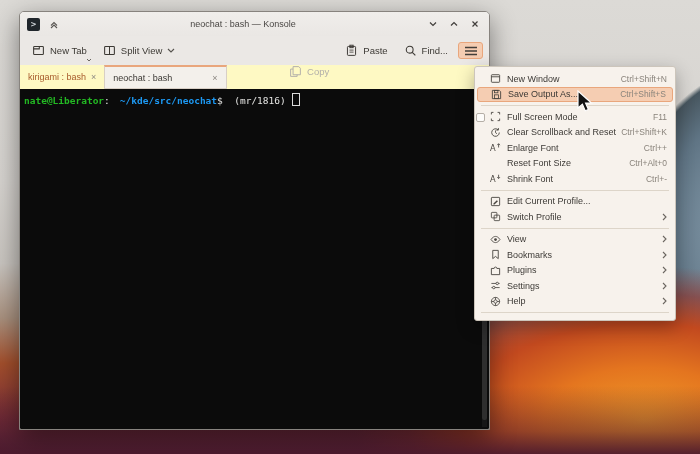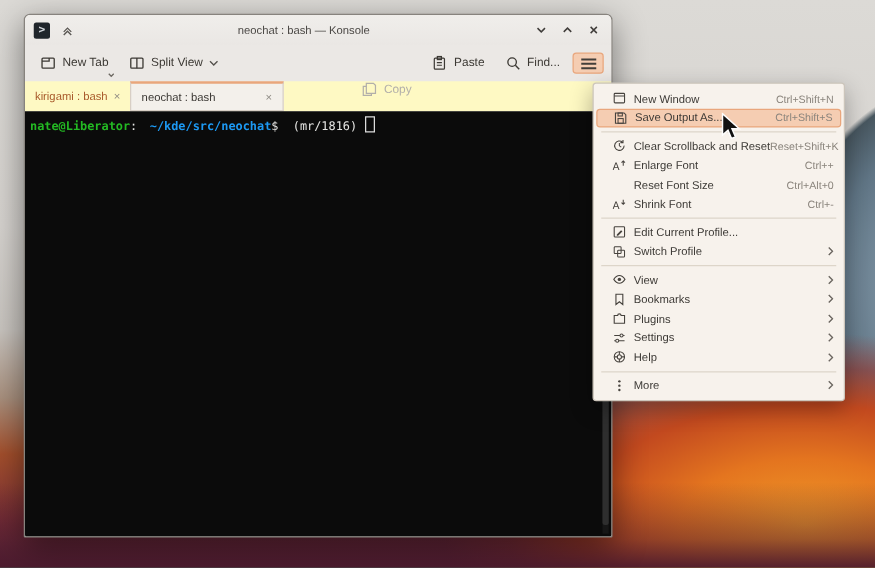--- a/index.html
+++ b/index.html
@@ -211,31 +211,41 @@
             <rect x="5" y="8.5" width="6" height="5.5" fill="none" stroke="#47433e" stroke-width="1.2"></rect>
             <rect x="5" y="2" width="5" height="3.5" fill="none" stroke="#47433e" stroke-width="1.2"></rect>
           </svg>
       </span>
       <span class="mil">Save Output As...</span>
       <span class="mis">Ctrl+Shift+S</span>
     </div>
 
     <div class="menu-sep"></div>
 
+    <div class="mi">
+      <span class="checkbox"></span>
+      <span class="mic">
+        <svg width="11" height="11" viewBox="0 0 16 16">
+            <path d="M2 5 V2 h3 M11 2 h3 v3 M14 11 v3 h-3 M5 14 H2 v-3" fill="none" stroke="#47433e" stroke-width="1.3"></path>
+          </svg>
+      </span>
+      <span class="mil">Full Screen Mode</span>
+      <span class="mis">F11</span>
+    </div>
 
     <div class="mi">
       <span class="mic">
         <svg width="11" height="11" viewBox="0 0 16 16">
             <path d="M13.5 8 a5.5 5.5 0 1 1 -1.8 -4" fill="none" stroke="#47433e" stroke-width="1.3"></path>
             <path d="M12.2 1.5 v3 h-3" fill="none" stroke="#47433e" stroke-width="1.3"></path>
             <path d="M8 5 v3.2 l2.2 1.6" fill="none" stroke="#47433e" stroke-width="1.2"></path>
           </svg>
       </span>
       <span class="mil">Clear Scrollback and Reset</span>
-      <span class="mis">Reset+Shift+K</span>
+      <span class="mis">Ctrl+Shift+K</span>
     </div>
 
     <div class="mi">
       <span class="mic">
         <svg width="11" height="11" viewBox="0 0 16 16">
             <text x="0" y="13" font-size="12" font-family="DejaVu Sans" fill="#47433e">A</text>
             <path d="M12.5 8 V2.5 M10.5 4.5 l2-2 2 2" fill="none" stroke="#47433e" stroke-width="1.2"></path>
           </svg>
       </span>
       <span class="mil">Enlarge Font</span>
@@ -359,35 +369,20 @@
       <span class="mil">Help</span>
       <span class="sub">
         <svg width="5" height="8" viewBox="0 0 5 8">
             <path d="M1 1 L4 4 L1 7" fill="none" stroke="#6b6660" stroke-width="1.1"></path>
           </svg>
       </span>
     </div>
 
     <div class="menu-sep"></div>
 
-    <div class="mi">
-      <span class="mic">
-        <svg width="11" height="11" viewBox="0 0 16 16">
-            <circle cx="8" cy="3" r="1.4" fill="#47433e"></circle>
-            <circle cx="8" cy="8" r="1.4" fill="#47433e"></circle>
-            <circle cx="8" cy="13" r="1.4" fill="#47433e"></circle>
-          </svg>
-      </span>
-      <span class="mil">More</span>
-      <span class="sub">
-        <svg width="5" height="8" viewBox="0 0 5 8">
-            <path d="M1 1 L4 4 L1 7" fill="none" stroke="#6b6660" stroke-width="1.1"></path>
-          </svg>
-      </span>
-    </div>
   </div>
 
   <div id="pointer">
     <svg width="16" height="23" viewBox="0 0 16 23">
         <path d="M1 1 L1 18 L5.4 14.2 L8.2 20.8 L11.4 19.5 L8.6 13 L14.4 13 Z" fill="#121212" stroke="#fdfdfd" stroke-width="1.2"></path>
       </svg>
   </div>
 
 </div>
 

